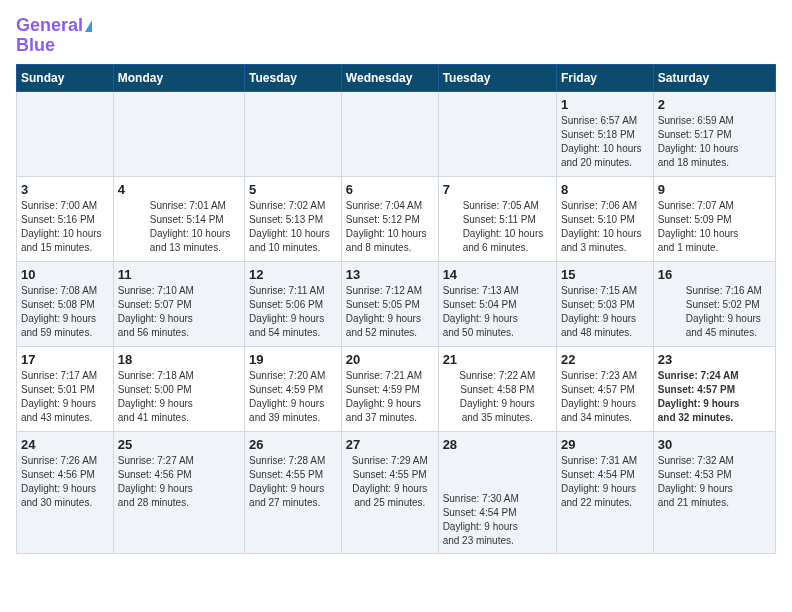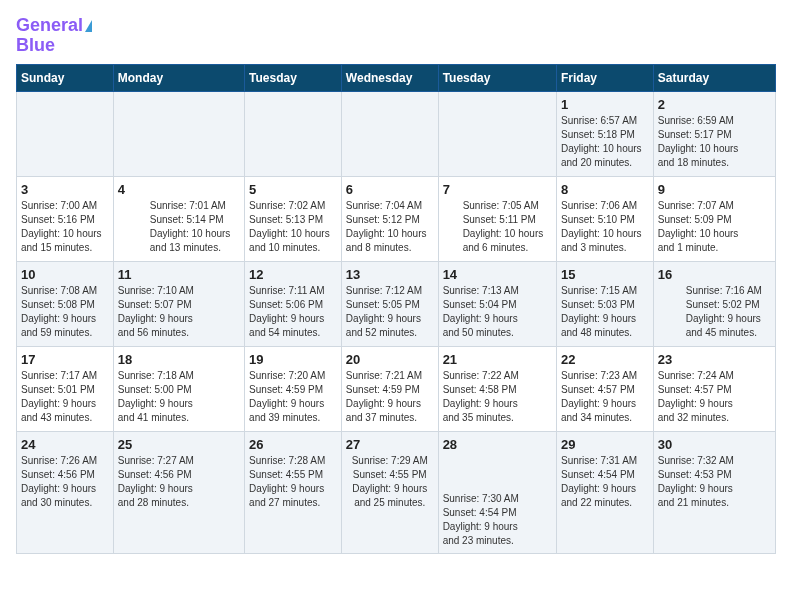--- a/index.html
+++ b/index.html
@@ -277,35 +277,35 @@
         </td>
         <td>
           <div class="day-number">20</div>
           <div class="day-info" style="white-space: pre-line;">Sunrise: 7:21 AM
 Sunset: 4:59 PM
 Daylight: 9 hours
 and 37 minutes.</div>
         </td>
         <td>
           <div class="day-number">21</div>
-          <div class="day-info" style="white-space: pre-line;">Sunrise: 7:22 AM
+          <div class="day-info" style="white-space: pre-line; text-align: center;">Sunrise: 7:22 AM
 Sunset: 4:58 PM
 Daylight: 9 hours
 and 35 minutes.</div>
         </td>
         <td>
           <div class="day-number">22</div>
           <div class="day-info" style="white-space: pre-line;">Sunrise: 7:23 AM
 Sunset: 4:57 PM
 Daylight: 9 hours
 and 34 minutes.</div>
         </td>
         <td>
           <div class="day-number">23</div>
-          <div class="day-info" style="white-space: pre-line;">Sunrise: 7:24 AM
+          <div class="day-info" style="white-space: pre-line; font-weight: bold;">Sunrise: 7:24 AM
 Sunset: 4:57 PM
 Daylight: 9 hours
 and 32 minutes.</div>
         </td>
       </tr>
       <tr>
         <td>
           <div class="day-number">24</div>
           <div class="day-info" style="white-space: pre-line;">Sunrise: 7:26 AM
 Sunset: 4:56 PM

